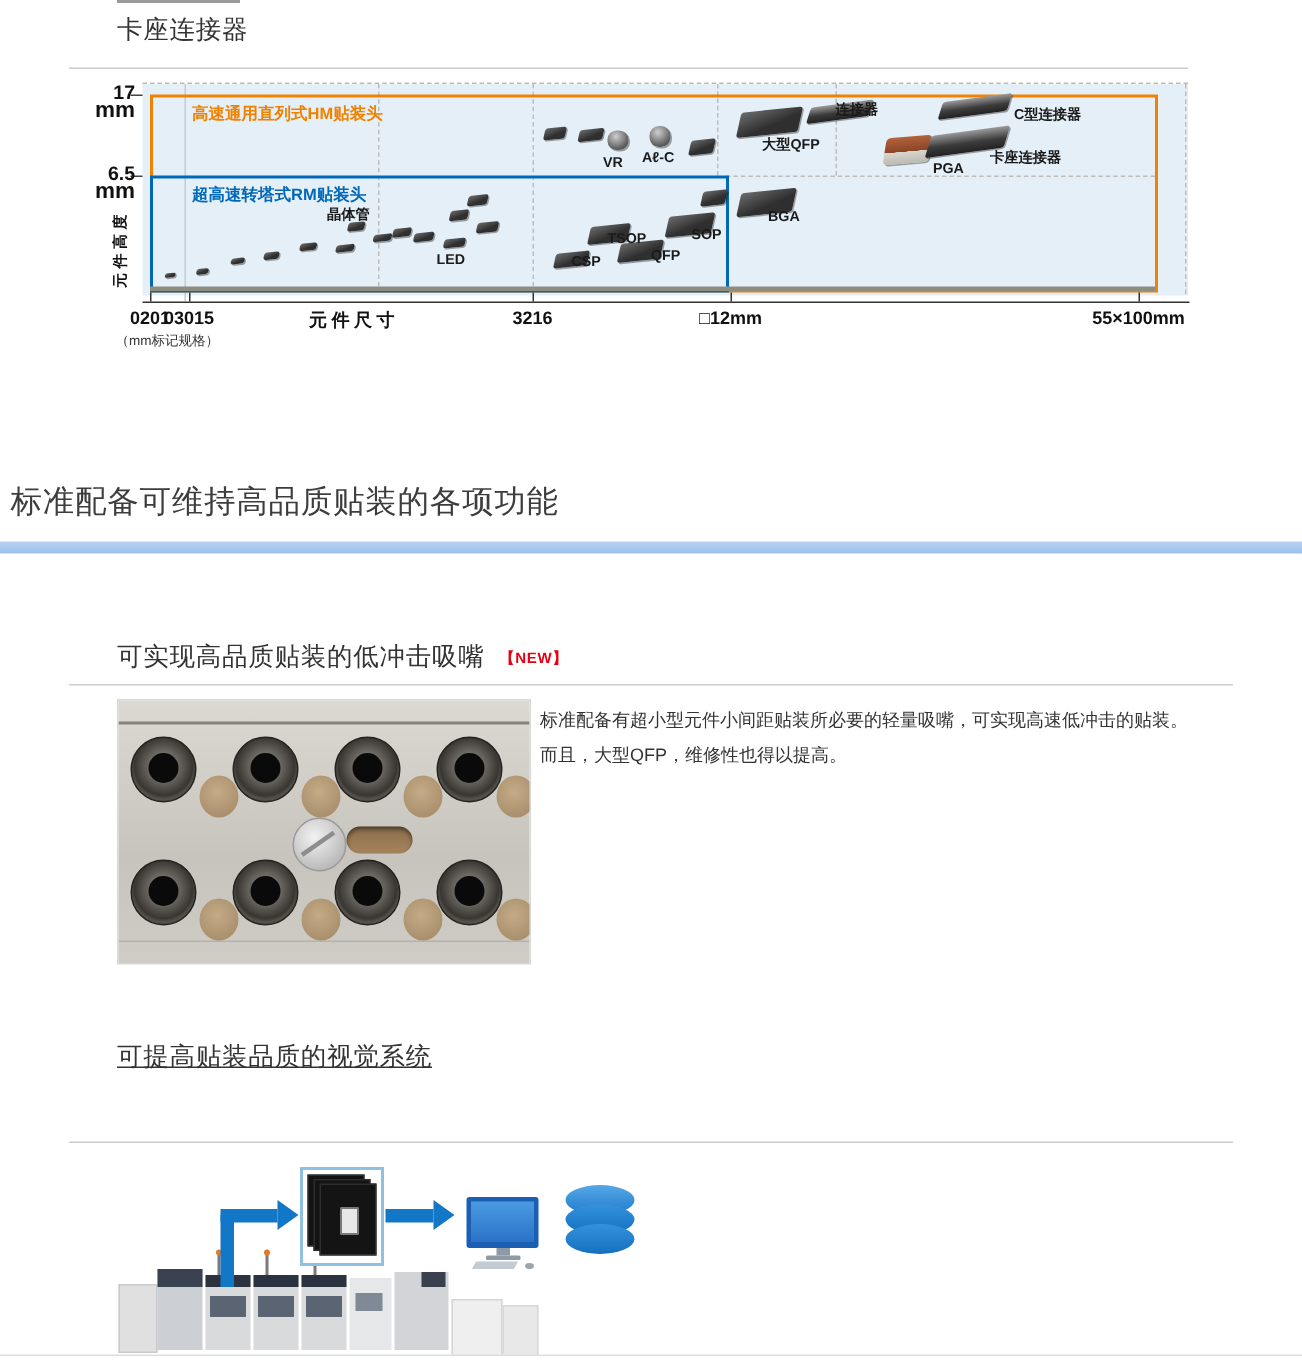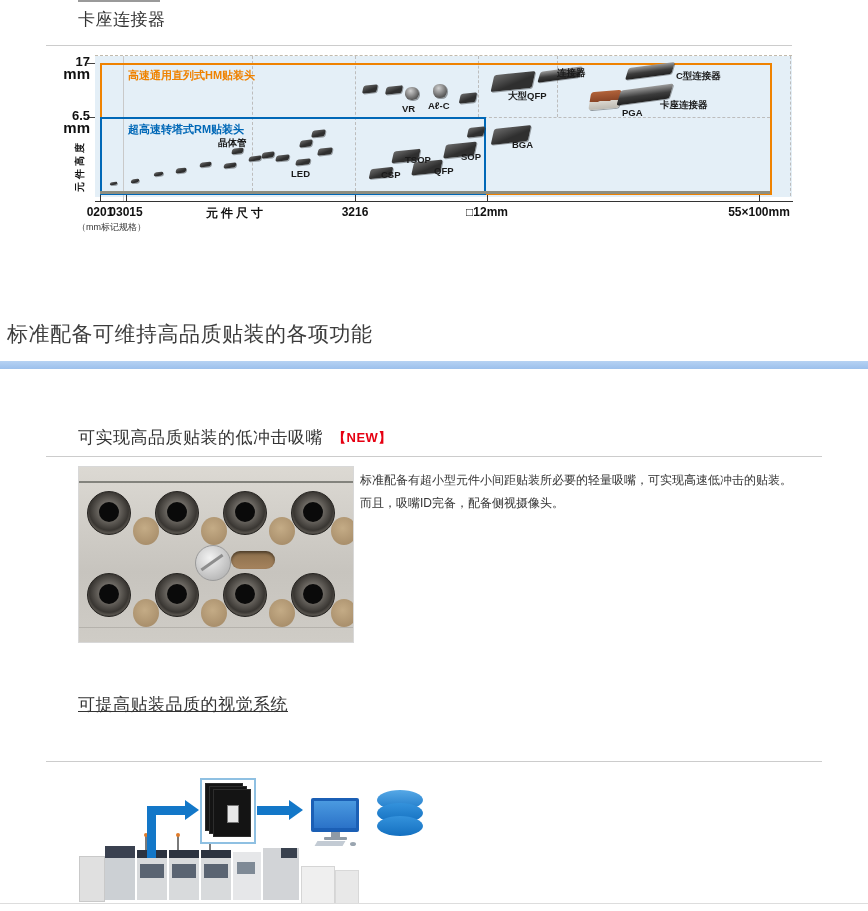--- a/index.html
+++ b/index.html
@@ -2,21 +2,21 @@
 <html><head>
 <meta charset="utf-8">
 <style>
   html,body{margin:0;padding:0;background:#fff;}
   body{font-family:"Liberation Sans","DejaVu Sans",sans-serif;color:#333;}
   .page{position:relative;width:868px;height:911px;background:#fff;overflow:hidden;}
   .hr{position:absolute;height:1px;background:#ccc;}
   h2,h3{margin:0;font-weight:400;}
   .h3{position:absolute;left:78px;font-size:17px;color:#333;letter-spacing:.5px;}
   .h2{position:absolute;left:7px;top:320px;font-size:21px;color:#3d3d3d;letter-spacing:.5px;}
-  .badge-new{color:#e60012;font-weight:700;font-size:13px;margin-left:10px;vertical-align:1px;}
+  .badge-new{color:#e60012;font-weight:700;font-size:10px;margin-left:10px;vertical-align:1px;}
   .bluebar{position:absolute;left:0;top:361px;width:868px;height:8px;background:linear-gradient(#b6d2f3,#9cc0ec);}
   .para{position:absolute;font-size:12px;line-height:23px;color:#333;}
   .topfrag{position:absolute;left:78px;top:0;width:82px;height:2px;background:#9a9a9a;}
   .botline{position:absolute;left:0;top:903px;width:868px;height:1px;background:#ddd;}
 
   
   .chart{position:absolute;left:0;top:55px;width:868px;height:190px;}
   .plot{position:absolute;left:95px;top:1px;width:697px;height:141px;background:#e4eff7;}
   .dash-top{position:absolute;left:95px;top:0;width:697px;border-top:1px dashed #c2baac;}
   .dash-right{position:absolute;left:790px;top:1px;height:140px;border-left:1px dashed #bdbdbd;}
@@ -230,21 +230,21 @@
     <div class="nozzle n3"></div>
     <div class="nozzle n4"></div>
     <div class="nozzle n5"></div>
     <div class="nozzle n6"></div>
     <div class="nozzle n7"></div>
     <div class="nozzle n8"></div>
     <div class="slotHole"></div>
     <div class="screw"></div>
   </div>
 
-  <p class="para" style="left:360px;top:457px;width:433px;">标准配备有超小型元件小间距贴装所必要的轻量吸嘴，可实现高速低冲击的贴装。而且，吸嘴ID完备，配备侧视摄像头。</p>
+  <p class="para" style="left:360px;top:457px;width:433px;">标准配备有超小型元件小间距贴装所必要的轻量吸嘴，可实现高速低冲击的贴装。而且，大型QFP，维修性也得以提高。</p>
 
   <h3 class="h3" style="top:693px;text-decoration:underline;">可提高贴装品质的视觉系统</h3>
   <div class="hr" style="left:46px;top:761px;width:776px;"></div>
 
   <div class="vision">
     <div class="mach m-cab"></div>
     <div class="mach m-prn"></div>
     <div class="mach m-mnt mt1"></div>
     <div class="mach m-mnt mt2"></div>
     <div class="mach m-mnt mt3"></div>

